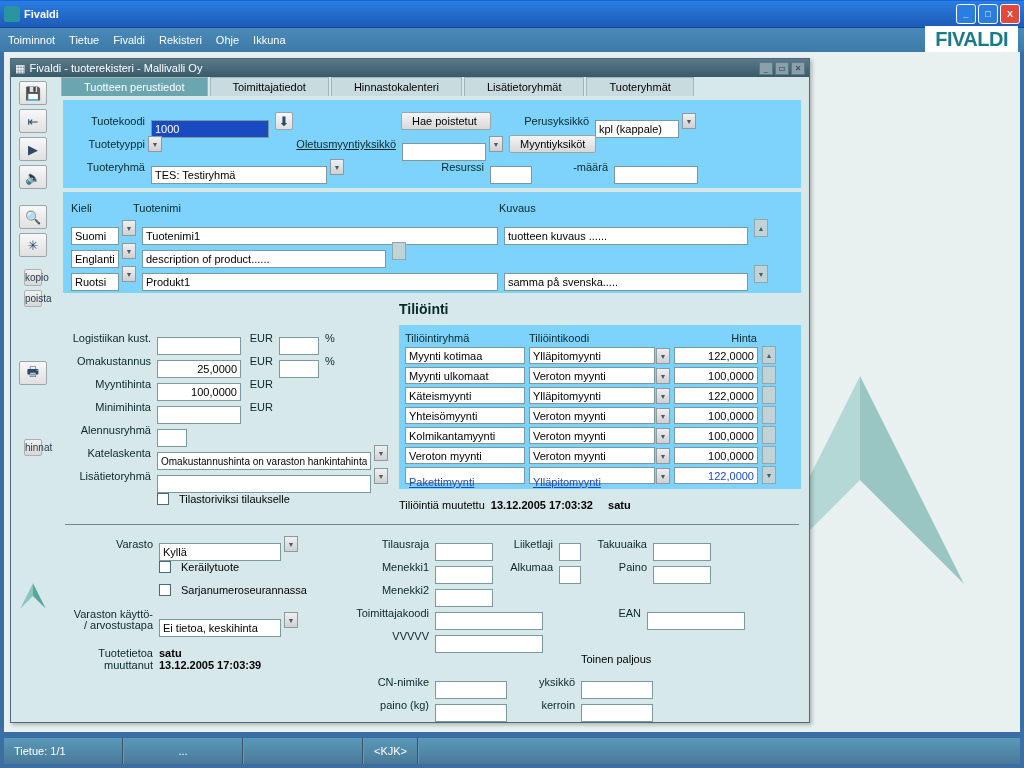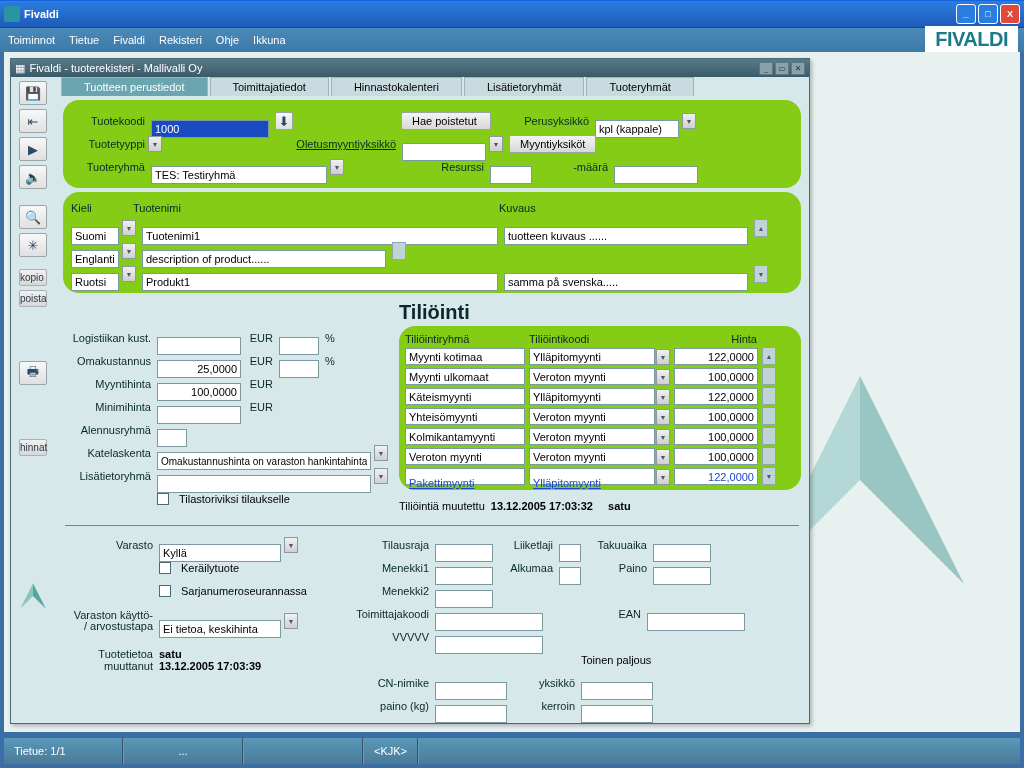--- a/index.html
+++ b/index.html
@@ -28,43 +28,43 @@
 
 .inner-win { position: absolute; left: 6px; top: 6px; width: 800px; background: #d7e8ea; border: 1px solid #4a6a7a; box-shadow: 2px 2px 4px rgba(0,0,0,0.25); }
 .inner-title { background: linear-gradient(to bottom, #5a7a8a, #3a5a6a); color: #fff; height: 18px; display: flex; align-items: center; padding: 0 4px; font-size: 10px; }
 .inner-title .ttl { flex: 1; }
 .inner-title .ib { width: 14px; height: 13px; background: #8aa0aa; border: 1px solid #5a7a8a; margin-left: 2px; cursor: pointer; display:flex; align-items:center; justify-content:center; font-size:8px; color:#2a3a4a;}
 .inner-body { display: flex; }
 
 
 .left-tb { width: 44px; background: #d7e8ea; padding: 4px 2px; display: flex; flex-direction: column; align-items: center; gap: 4px; }
 .tb-btn { width: 28px; height: 24px; background: linear-gradient(to bottom, #f8f8f8, #e0e0e0); border: 1px solid #9aa5aa; border-radius: 2px; cursor: pointer; display:flex; align-items:center; justify-content:center; font-size:13px; color:#2a4a6a;}
-.tb-lbl { width: 28px; background: linear-gradient(to bottom, #f0f0f0, #d8d8d8); border: 1px solid #aab0b4; border-radius: 2px; color: #2a3a4a; text-align: left; padding: 2px 0; cursor: pointer; font-size: 10px; }
+.tb-lbl { width: 18px; background: linear-gradient(to bottom, #f0f0f0, #d8d8d8); border: 1px solid #aab0b4; border-radius: 2px; color: #2a3a4a; text-align: left; padding: 2px 0; cursor: pointer; font-size: 10px; }
 .tb-logo { margin-top: 120px; width: 32px; height: 32px; }
 
 
 .main-col { flex: 1; position: relative; }
 
 
 .tabs { display: flex; background: #d7e8ea; padding-left: 6px; }
 .tab { padding: 3px 22px; background: #c8dce0; border: 1px solid #a0b5ba; border-bottom: none; margin-right: 2px; cursor: pointer; }
 .tab.active { background: #6aa5b0; color: #fff; }
 
 
-.panel { margin: 4px 8px; background: #84cc16; border-radius: 16px; padding: 8px 10px; }
+.panel { margin: 4px 8px; background: #7dd3fc; border-radius: 1px; padding: 8px 10px; }
 
 
 .fr { display: flex; align-items: center; gap: 6px; margin: 3px 0; height: 20px; }
 .lbl { color: #08282a; text-align: right; font-size: 11px; }
 .inp { height: 18px; border: 1px solid #7a9aa0; background: #fff; padding: 1px 3px; color: #000; margin-top: 16px; }
 .sel-tri { width:14px; height:16px; border:1px solid #8a9aa0; background: linear-gradient(#f0f0f0,#d0d0d0); display:inline-flex; align-items:center; justify-content:center; font-size:7px; color:#4a5a6a; margin-left:-3px; cursor:pointer; }
 .btn { background: linear-gradient(to bottom, #f4f4f4, #d8d8d8); border: 1px solid #9aa5aa; border-radius: 2px; padding: 2px 10px; cursor: pointer; }
 
 
-.sect-hdr { color: #08282a; font-weight: bold; font-size: 20px; margin: 4px 0 2px 0; }
+.sect-hdr { color: #08282a; font-weight: bold; font-size: 14px; margin: 4px 0 8px 0; }
 .col-hdr { color: #08282a; font-size: 11px; }
 
 
 .tili-row { display:flex; align-items:flex-end; gap:4px; height:19px; margin:1px 0; }
 .tili-row .c1 { width: 120px; border:1px solid #7a9aa0; background:#fff; padding:1px 3px; height:17px; display:flex; align-items:center;}
 .tili-row .c2 { width: 126px; border:1px solid #7a9aa0; background:#fff; padding:1px 3px; height:17px; display:flex; align-items:center; }
 .tili-row .c3 { width: 84px; border:1px solid #7a9aa0; background:#fff; padding:1px 3px; height:17px; text-align:right;}
 .scroll-ind { width:14px; height:18px; background:#c0d4d8; border:1px solid #90a8ac; cursor:pointer; display:flex; align-items:center; justify-content:center; font-size:7px; color:#4a5a6a; }
 
 .link-txt { color: #1a4ac8; text-decoration: underline; margin-top: 12px; }

